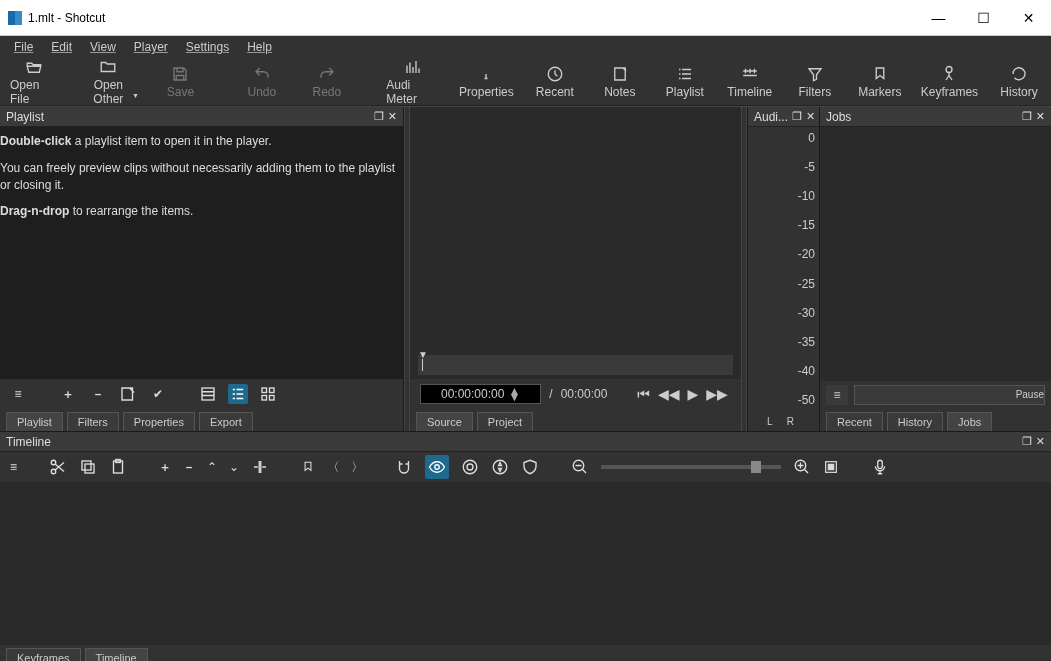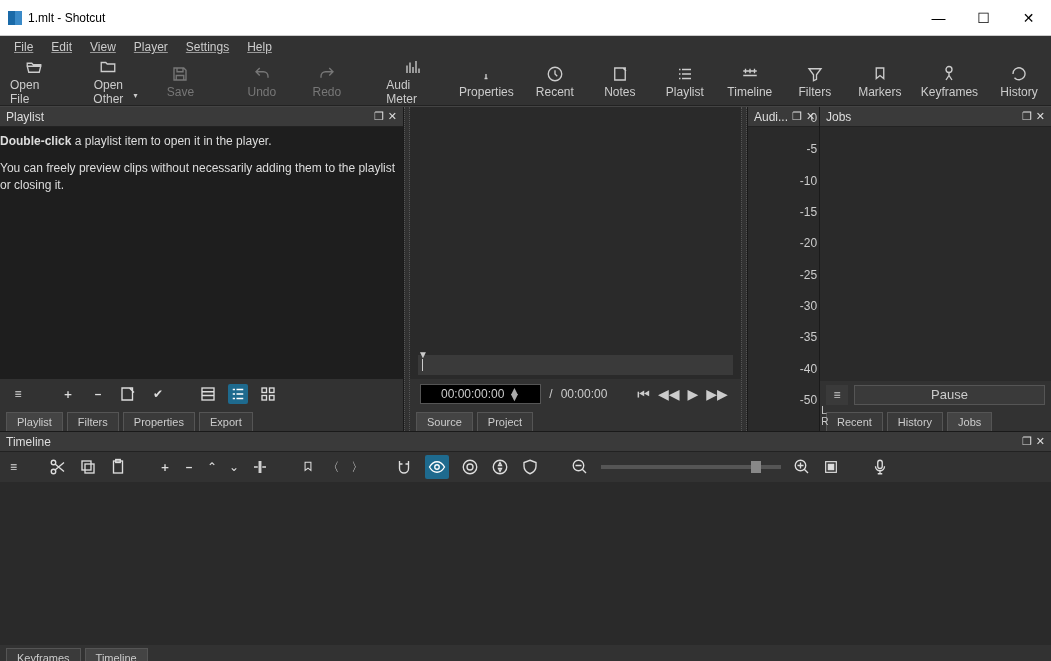--- a/index.html
+++ b/index.html
@@ -46,30 +46,30 @@
 .grip { width:6px; background:#323232; border-left:1px dotted #555; border-right:1px dotted #555; }
 .scrub { height:30px; padding:0 8px; }
 .scrub-track { height:20px; background:#3a3a3a; position:relative; margin-top:6px; }
 .scrub-mark { position:absolute; left:0; top:-6px; color:#ccc; font-size:10px; }
 .scrub-line { position:absolute; left:4px; top:4px; width:1px; height:12px; background:#ccc; }
 .transport { height:30px; display:flex; align-items:center; gap:8px; padding:0 10px; background:#323232; }
 .tc-box { background:#000000; border:1px solid #555; padding:2px 20px; font-family:monospace; font-size:11px; display:flex; align-items:center; gap:4px;}
 .tc-spin { display:flex; flex-direction:column; font-size:6px; line-height:6px; color:#aaa;}
 .tbtn { color:#ccc; font-size:14px; }
 
-.audio { width:72px; display:flex; flex-direction:row; border-left:1px solid #1a1a1a; }
+.audio { width:72px; display:flex; flex-direction:column; border-left:1px solid #1a1a1a; }
 .au-body { flex:1; background:#323232; position:relative; }
 .au-scale { position:absolute; right:4px; top:4px; bottom:24px; display:flex; flex-direction:column; justify-content:space-between; text-align:right; font-size:10px; color:#ccc; }
 .au-lr { position:absolute; bottom:4px; width:100%; text-align:center; font-size:10px; color:#ccc; letter-spacing:6px; }
 
 .jobs { width:232px; display:flex; flex-direction:column; border-left:1px solid #1a1a1a; }
 .jobs-body { flex:1; background:#2a2a2a; }
 .jobs-bar { height:28px; background:#323232; display:flex; align-items:center; gap:6px; padding:0 6px; }
 .jobs-bar .hm { width:22px; height:20px; background:#3a3a3a; display:flex; align-items:center; justify-content:center; }
-.jobs-bar .pause { flex:1; height:20px; background:#3a3a3a; border:1px solid #555; text-align:center; font-size:13px; line-height:18px; }
+.jobs-bar .pause { flex:1; height:20px; background:#3a3a3a; border:1px solid #555; text-align:right; font-size:10px; line-height:18px; }
 
 .timeline { flex:1; display:flex; flex-direction:column; background:#2a2a2a; border-top:1px solid #1a1a1a; }
 .tl-tools { height:30px; background:#323232; display:flex; align-items:center; gap:12px; padding:0 10px; }
 .tl-tools .ic { color:#ddd; display:flex; align-items:center; justify-content:center; }
 .tl-tools .ic.active { background:#1e6a8e; padding:3px; border-radius:2px; }
 .zslider { width:180px; height:4px; background:#555; position:relative; }
 .zslider .thumb { position:absolute; right:20px; top:-4px; width:10px; height:12px; background:#888; }
 .tl-body { flex:1; background:#2a2a2a; }
 
 svg { fill:none; stroke:currentColor; stroke-width:1.8; }
@@ -205,20 +205,21 @@
   <div class="playlist">
     <div class="panel-head">
       <span>Playlist</span>
       <span class="spacer"></span>
       <span class="pcb">❐</span>
       <span class="pcb">✕</span>
     </div>
     <div class="pl-body">
       <p><b>Double-click</b><span> a playlist item to open it in the player.</span></p>
       <p>You can freely preview clips without necessarily adding them to the playlist or closing it.</p>
+      <p><b>Drag-n-drop</b><span> to rearrange the items.</span></p>
     </div>
     <div class="pl-tools">
       <div class="ic">≡</div>
       <div style="width:10px"></div>
       <div class="ic">
             <b>＋</b>
           </div>
       <div class="ic">
             <b>－</b>
           </div>

